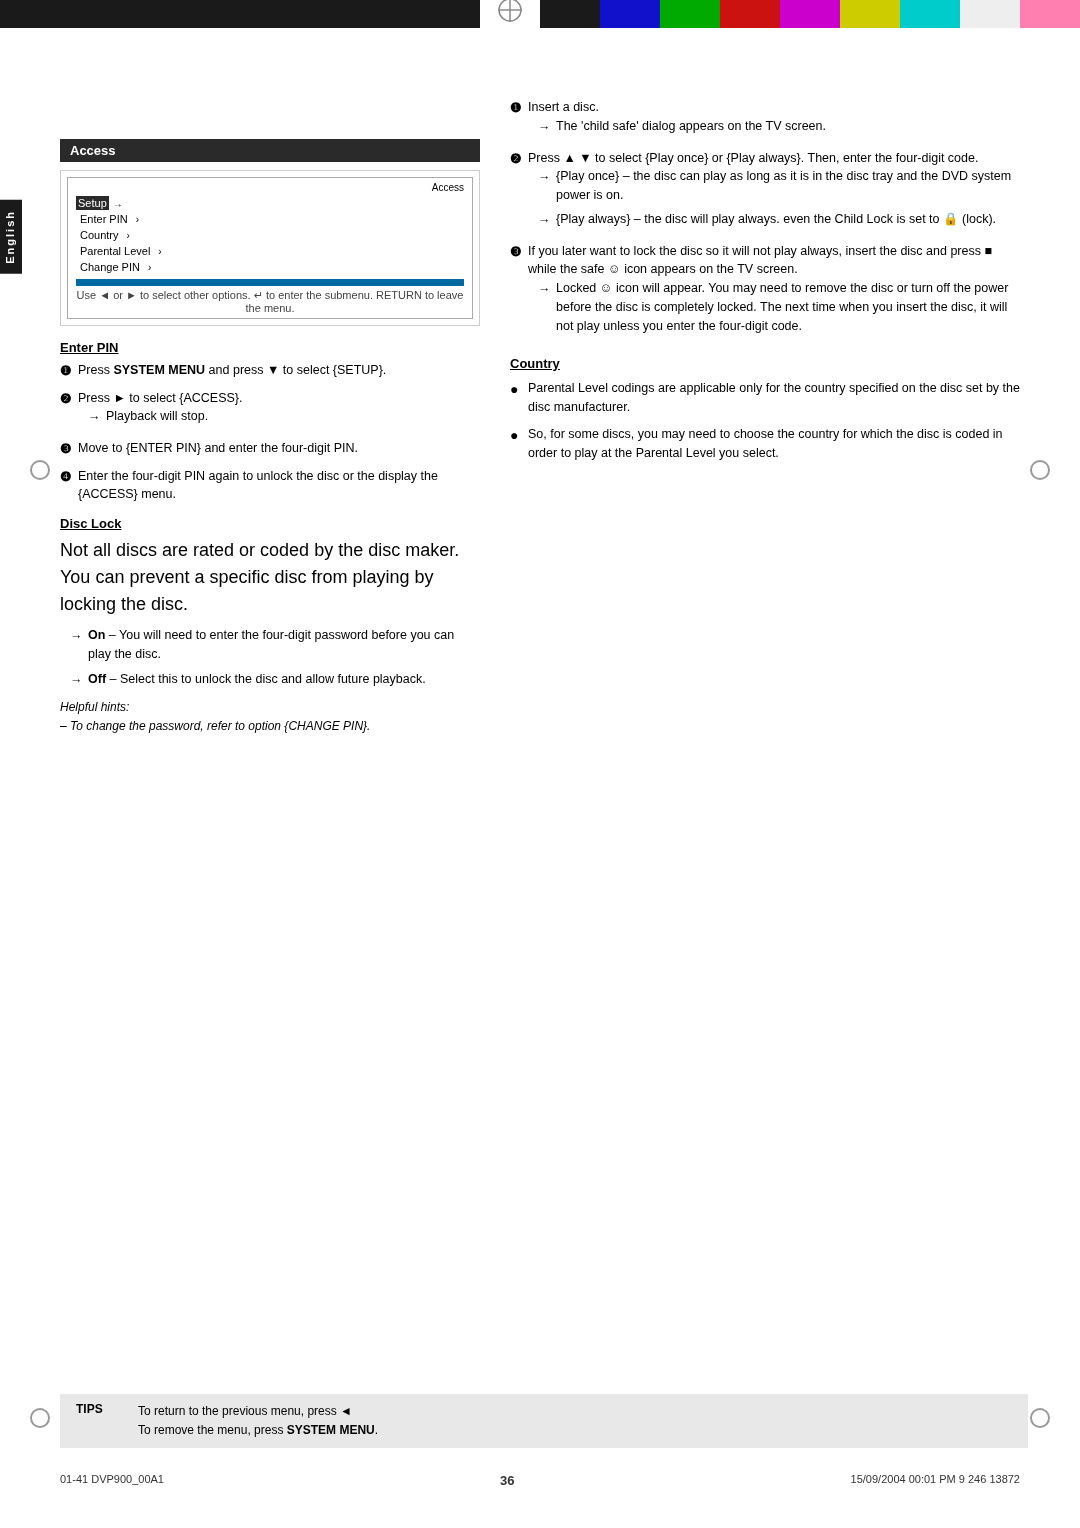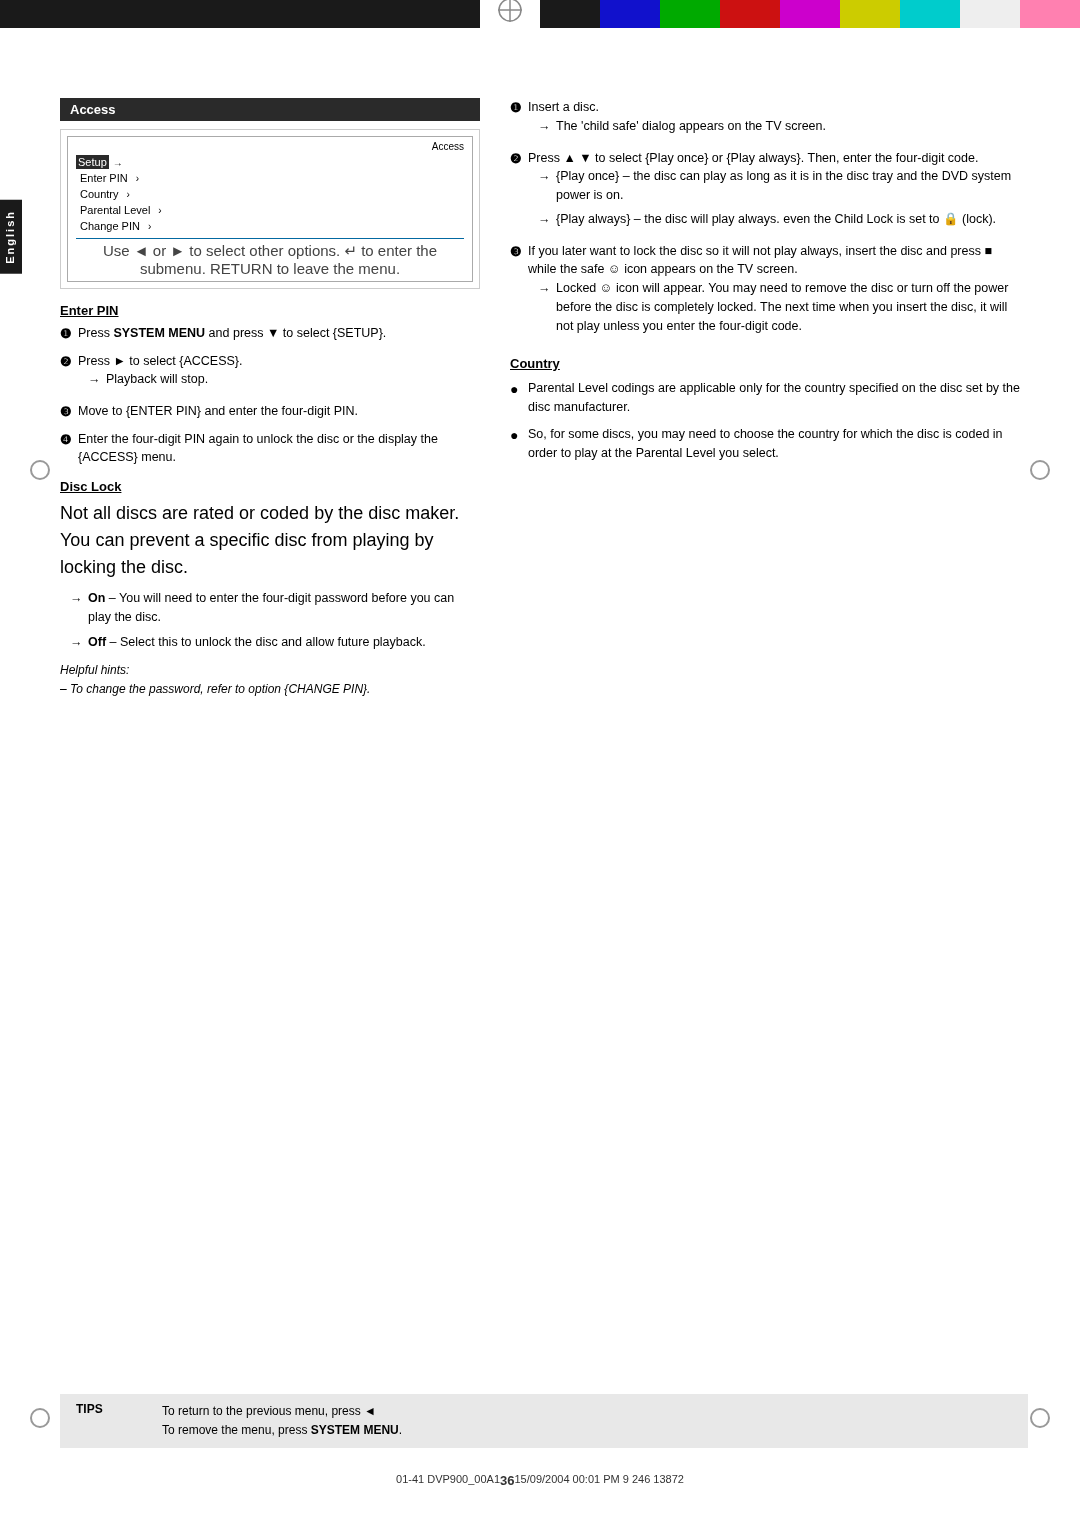--- a/index.html
+++ b/index.html
@@ -69,20 +69,21 @@
     }
 
     
     .columns {
       display: flex;
       gap: 30px;
       margin-top: 10px;
     }
     .col-left {
       flex: 0 0 420px;
+      margin-top: 41px;
     }
     .col-right {
       flex: 1;
     }
 
     
     .section-header {
       background: #2a2a2a;
       color: #fff;
       font-weight: bold;
@@ -132,25 +133,25 @@
       padding: 1px 2px;
     }
     .menu-item-normal {
       padding: 1px 4px;
     }
     .menu-arrow {
       margin-left: 4px;
       font-size: 10px;
     }
     .menu-hint {
-      font-size: 15px;
+      font-size: 11px;
       text-align: center;
       margin-top: 4px;
       color: #444;
-      border-top: 1px solid #0369a1;
+      border-top: 7px solid #0369a1;
       padding-top: 3px;
     }
 
     
     .step-item {
       display: flex;
       margin-bottom: 8px;
       font-size: 12.5px;
       line-height: 1.5;
     }
@@ -198,39 +199,39 @@
     
     .tips-bar {
       position: absolute;
       bottom: 80px;
       left: 60px;
       right: 52px;
       background: #e8e8e8;
       padding: 8px 16px;
       font-size: 12px;
       display: flex;
-      gap: 36px;
+      gap: 12px;
       align-items: flex-start;
     }
     .tips-label {
       font-weight: bold;
       min-width: 50px;
     }
     .tips-content {
       line-height: 1.6;
     }
 
     
     .footer {
       position: absolute;
       bottom: 40px;
       left: 60px;
       right: 60px;
       display: flex;
-      justify-content: center;
+      justify-content: space-between;
       font-size: 11px;
       color: #333;
     }
     .footer-center {
       font-size: 13px;
       font-weight: bold;
     }
 
     
     .crosshair-left {

